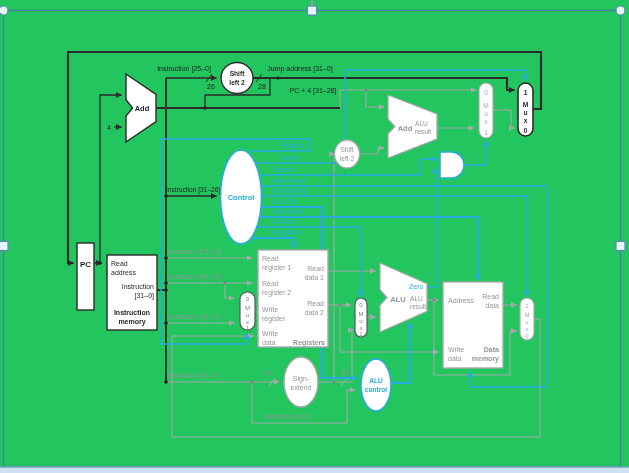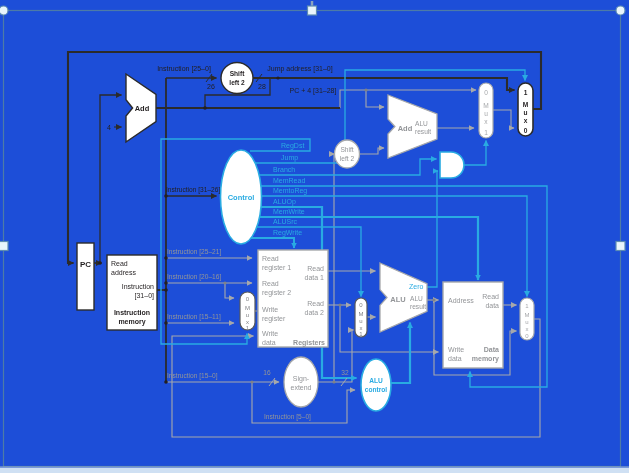--- a/index.html
+++ b/index.html
@@ -1,16 +1,16 @@
 <!DOCTYPE html>
 <html><head>
 <meta charset="utf-8">
 <style>
   html,body{margin:0;padding:0;background:#ffffff;}
-  #stage{position:relative;width:629px;height:473px;background:#1d4ed8;overflow:hidden;
+  #stage{position:relative;width:629px;height:473px;background:#22c55e;overflow:hidden;
          font-family:"Liberation Sans",sans-serif;}
   svg{position:absolute;left:0;top:0;}
   text{font-family:"Liberation Sans",sans-serif;}
   .blk{fill:#231f20;}
   .gry{fill:#939598;}
   .cyn{fill:#29abe2;}
   .b{font-weight:bold;}
   .s7{font-size:7px;}
   .s65{font-size:6.6px;}
   .s75{font-size:7.5px;}

